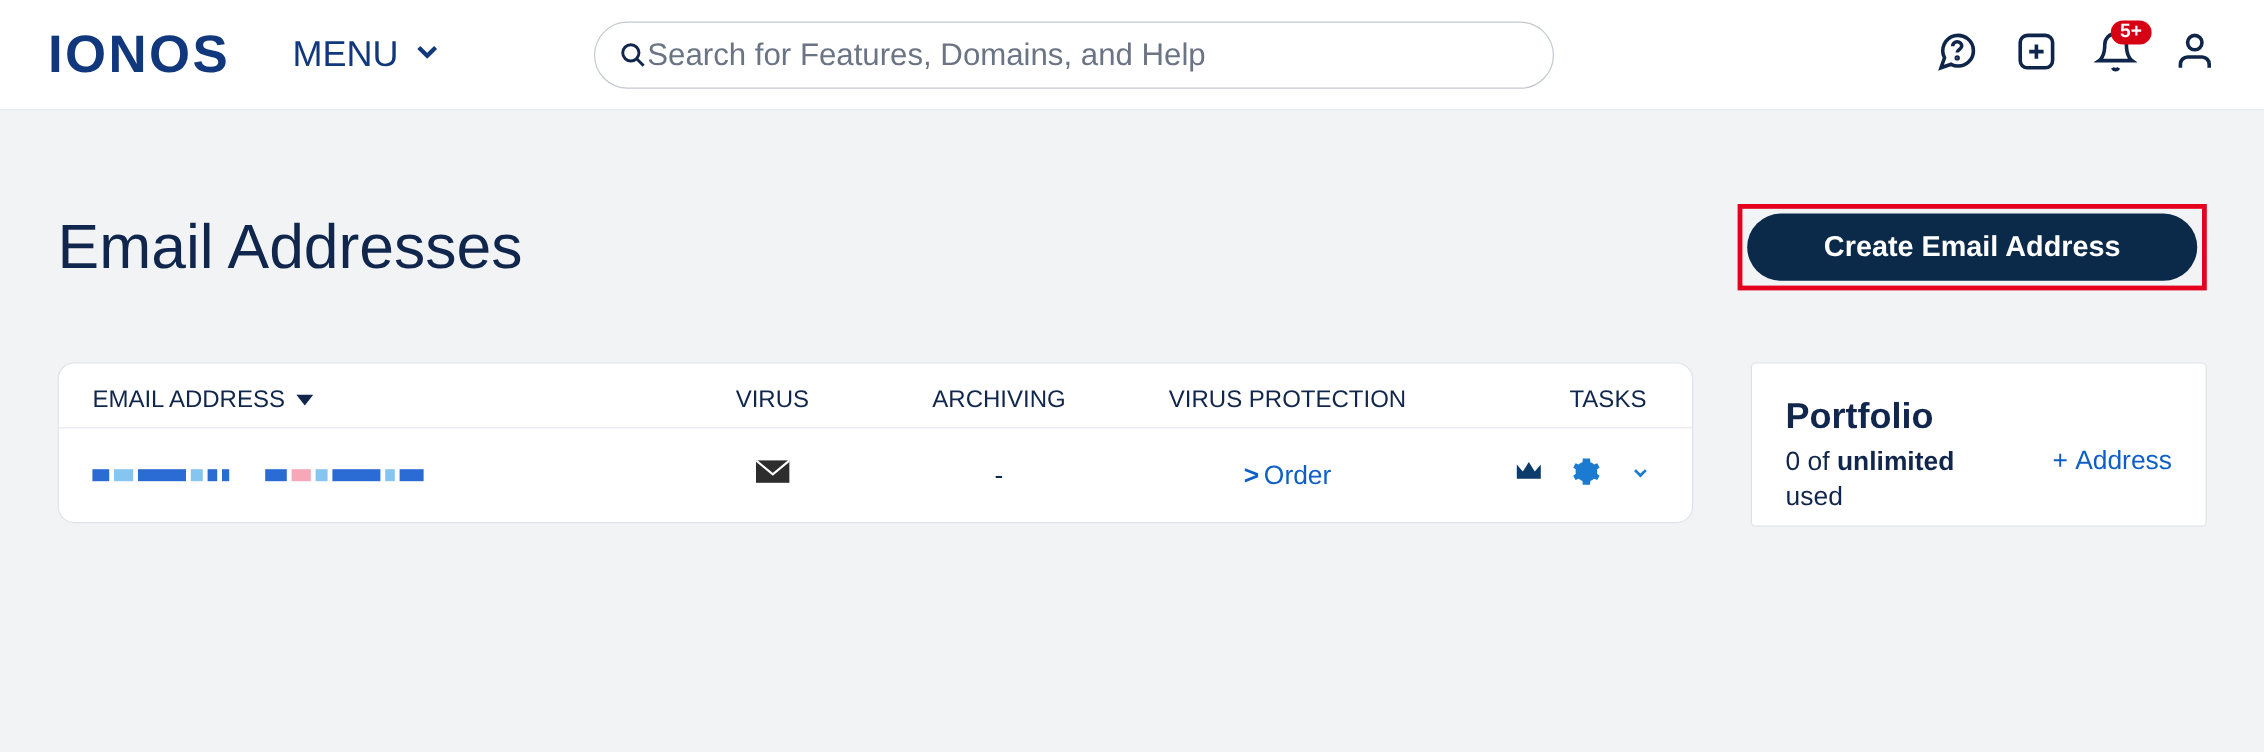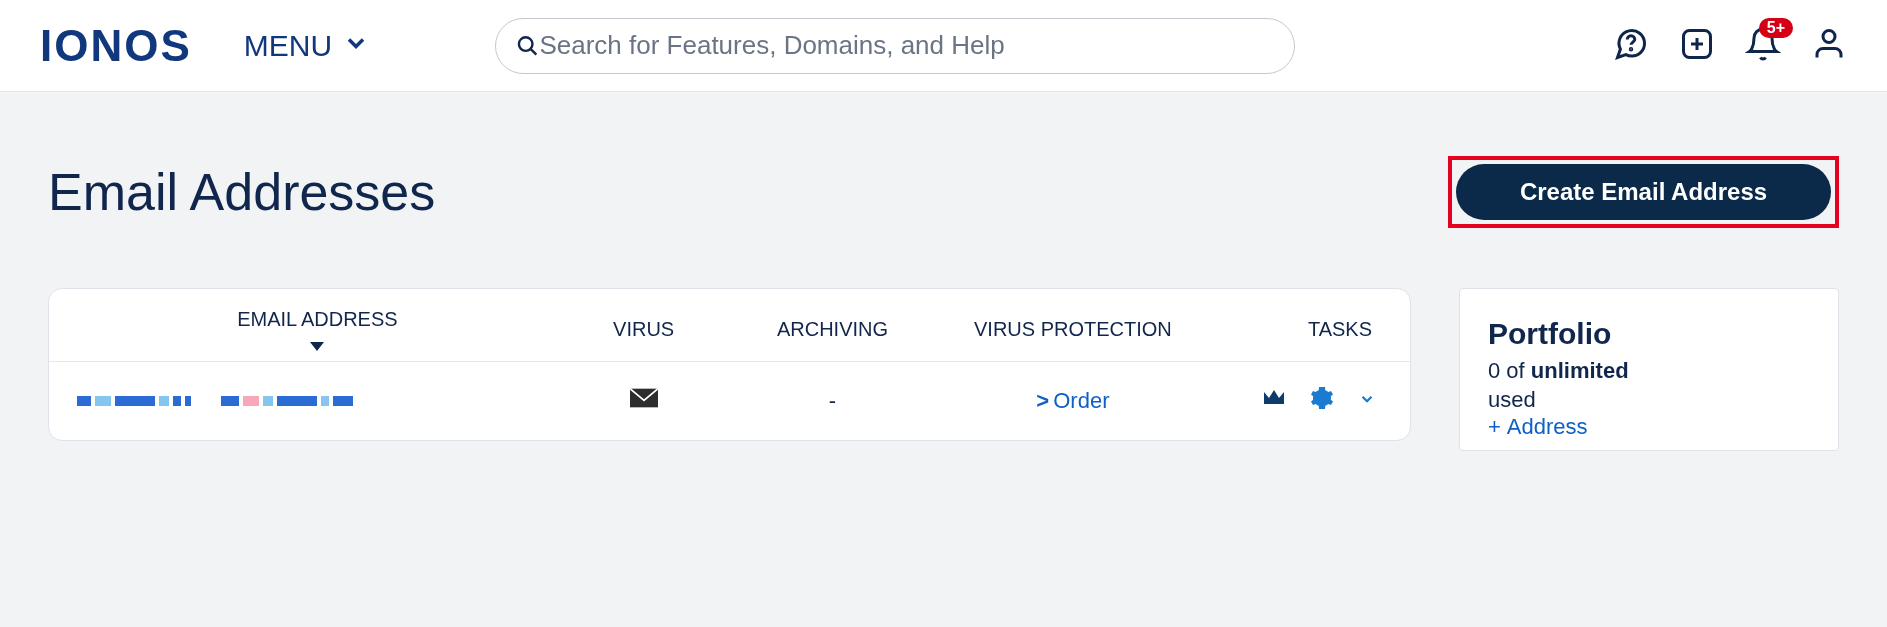--- a/index.html
+++ b/index.html
@@ -17,29 +17,29 @@
   .hicon { position: relative; cursor: pointer; color: #0f264a; }
   .hicon svg { width: 36px; height: 36px; stroke: #0f264a; }
   .badge { position: absolute; top: -8px; right: -12px; background: #d60014; color: #fff; font-size: 16px; font-weight: 700; border-radius: 12px; padding: 1px 8px; }
   
   .content { padding: 40px 48px; }
   .breadcrumb { display: flex; align-items: center; gap: 16px; font-size: 25px; color: #11264d; }
   .breadcrumb svg { width: 22px; height: 22px; }
   .breadcrumb .sep { color: #6b7485; }
   .breadcrumb a { color: #11264d; text-decoration: none; }
   
-  .title-row { display: flex; align-items: center; margin-top: 24px; }
+  .title-row { display: flex; align-items: center; margin-top: 38px; }
   .page-title { font-size: 52px; font-weight: 400; color: #11264d; }
   .create-wrap { margin-left: auto; border: 4px solid #e4001e; padding: 4px; }
   .create-btn { background: #0b2a4a; color: #fff; border: none; border-radius: 36px; font-size: 24px; font-weight: 600; padding: 14px 40px; cursor: pointer; min-width: 375px; }
   
   .main-row { display: flex; gap: 48px; margin-top: 60px; align-items: flex-start; }
   .table-card { flex: 1; background: #fff; border: 1px solid #dfe3e9; border-radius: 14px; overflow: hidden; }
   .thead { display: grid; grid-template-columns: 2.8fr 1fr 1.2fr 1.6fr 1fr; align-items: center; padding: 18px 28px 10px 28px; font-size: 20px; color: #11264d; font-weight: 400; }
-  .thead .col { text-align: center; line-height: 1.25; flex-direction: column; }
+  .thead .col { text-align: center; line-height: 1.25; }
   .thead .col.first { text-align: left; display: flex; align-items: center; gap: 10px; cursor: pointer; }
   .thead .col.last { text-align: right; padding-right: 10px; }
   .sort-caret { width: 0; height: 0; border-left: 7px solid transparent; border-right: 7px solid transparent; border-top: 9px solid #11264d; display: inline-block; }
   .trow { display: grid; grid-template-columns: 2.8fr 1fr 1.2fr 1.6fr 1fr; align-items: center; padding: 24px 28px; border-top: 1px solid #e5e8ee; }
   .redact { display: flex; gap: 30px; }
   .redact .block { display: flex; gap: 4px; align-items: center; }
   .redact span { display: inline-block; height: 10px; }
   .r1 { background: #2a6bd4; }
   .r2 { background: #86c5f0; }
   .r3 { background: #f6a8b9; }
@@ -48,21 +48,21 @@
   .cell.virus a { color: #0f5fc7; text-decoration: none; font-size: 22px; }
   .cell.virus .chev { color: #0f5fc7; margin-right: 4px; font-weight: 700; }
   .cell.tasks { display: flex; justify-content: flex-end; align-items: center; gap: 24px; padding-right: 6px; }
   .crown { color: #0d3b6b; }
   .gear { color: #1b7bd1; }
   .chevdown { color: #1b7bd1; }
   
   .side-card { width: 380px; background: #fff; border: 1px solid #dfe3e9; border-radius: 4px; padding: 28px 28px 10px 28px; }
   .side-title { font-size: 30px; font-weight: 600; color: #11264d; }
   .side-sub { font-size: 24px; font-weight: 600; color: #11264d; margin-top: 36px; }
-  .side-row { display: flex; justify-content: space-between; align-items: flex-start; margin-top: 6px; flex-direction: column; }
+  .side-row { display: flex; justify-content: space-between; align-items: flex-start; margin-top: 6px; }
   .side-info { font-size: 22px; color: #11264d; line-height: 1.3; }
   .side-info b { font-weight: 700; }
   .create-link { color: #0f5fc7; font-size: 22px; text-decoration: none; display: flex; align-items: center; gap: 6px; }
 </style>
 </head>
 <body>
 
 <div class="header">
   <div class="logo">IONOS</div>
   <div class="menu-btn">

